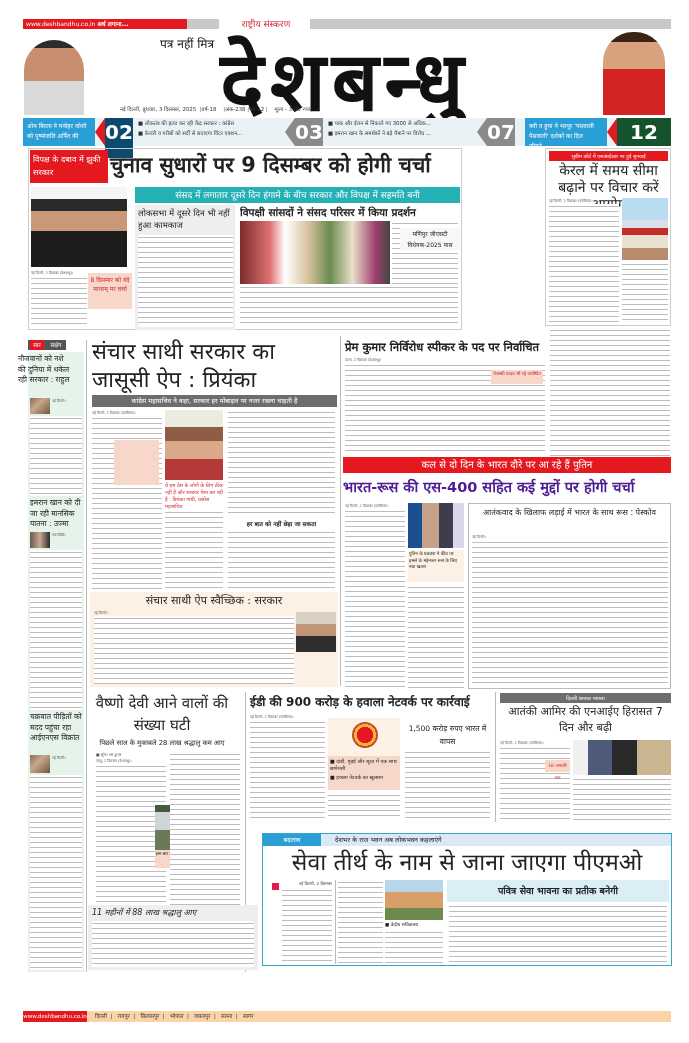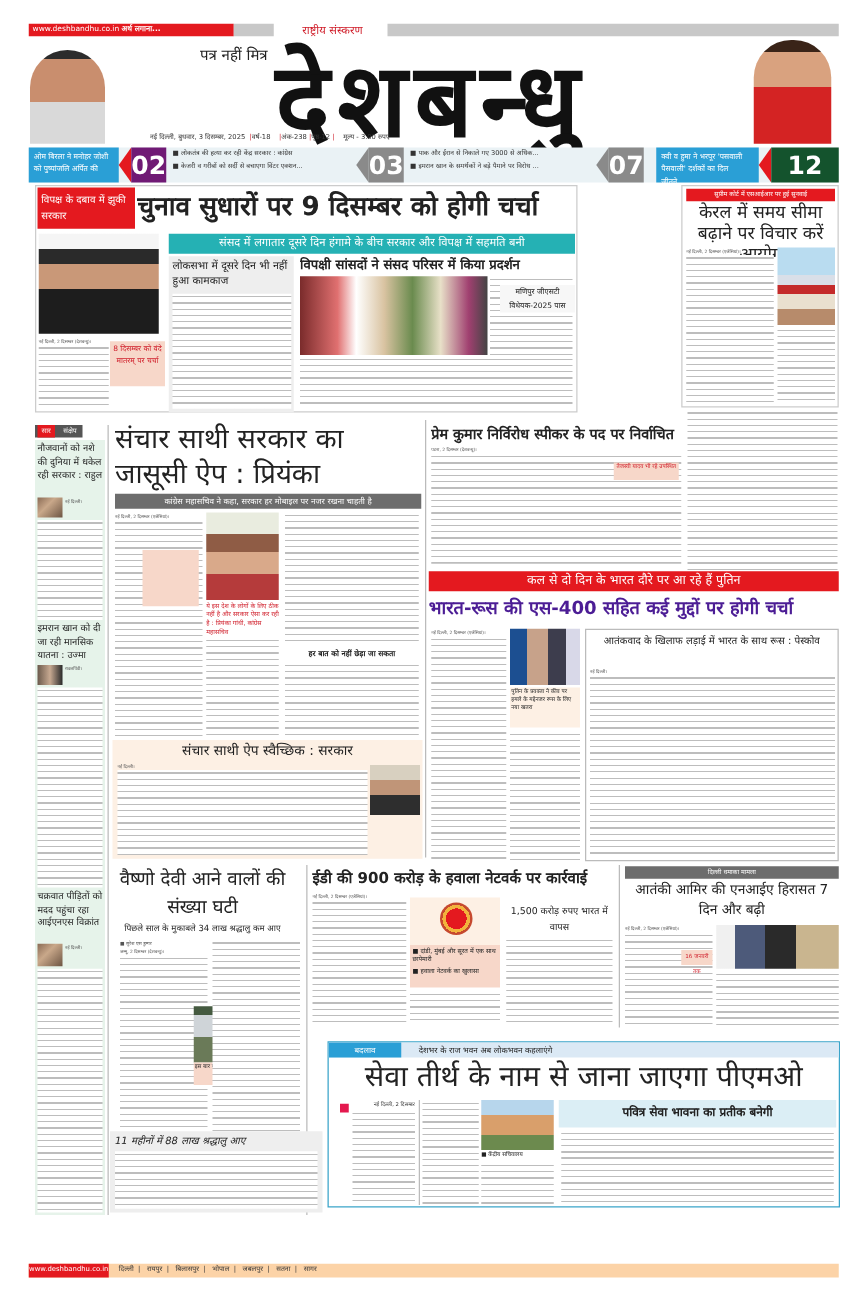--- a/index.html
+++ b/index.html
@@ -45,21 +45,21 @@
   <span>नई दिल्ली, बुधवार, 3 दिसम्बर, 2025</span>
   <span style="color:#d01f2b">&nbsp;|</span><span>वर्ष-18</span>
   <span style="color:#d01f2b">&nbsp;&nbsp;&nbsp;|</span><span>अंक-238</span>
   <span style="color:#d01f2b">|</span><span>पृष्ठ-12</span>
   <span style="color:#d01f2b">|</span>&nbsp;&nbsp;&nbsp;&nbsp;<span>मूल्य - 3.00 रुपए</span>
 </div>
 
 <div class="abs" id="teaser"></div>
 <div class="abs tz-blue" style="left:23px;top:118px;width:72px;height:28px"><span>ओम बिरला ने मनोहर जोशी को पुष्पांजलि अर्पित की</span></div>
 <div class="abs" style="left:95px;top:118px;width:0;height:0;border-top:14px solid transparent;border-bottom:14px solid transparent;border-right:10px solid #e4191f"></div>
-<div class="abs tz-num" style="left:105px;top:118px;width:28px;height:28px;background:#701a75">02</div>
+<div class="abs tz-num" style="left:105px;top:118px;width:28px;height:40px;background:#0c4a6e">02</div>
 <div class="abs tz-line" style="left:138px;top:118px;width:145px">■ <span>लोकतंत्र की हत्या कर रही केंद्र सरकार : कांग्रेस</span><br>■ <span>केजरी व गरीबों को सर्दी से बचाएगा विंटर एक्शन...</span></div>
 <div class="abs" style="left:285px;top:118px;width:0;height:0;border-top:14px solid transparent;border-bottom:14px solid transparent;border-right:10px solid #8a8a8a"></div>
 <div class="abs tz-num" style="left:295px;top:118px;width:28px;height:28px;background:#8a8a8a">03</div>
 <div class="abs tz-line" style="left:328px;top:118px;width:160px">■ <span>पाक और ईरान से निकाले गए 3000 से अधिक...</span><br>■ <span>इमरान खान के समर्थकों ने बड़े पैमाने पर विरोध ...</span></div>
 <div class="abs" style="left:477px;top:118px;width:0;height:0;border-top:14px solid transparent;border-bottom:14px solid transparent;border-right:10px solid #8a8a8a"></div>
 <div class="abs tz-num" style="left:487px;top:118px;width:28px;height:28px;background:#8a8a8a">07</div>
 <div class="abs tz-blue" style="left:525px;top:118px;width:82px;height:28px"><span>क्वी व हुमा ने भरपूर 'पसवाली पैसवाली' दर्शकों का दिल जीतने...</span></div>
 <div class="abs" style="left:607px;top:118px;width:0;height:0;border-top:14px solid transparent;border-bottom:14px solid transparent;border-right:10px solid #e4191f"></div>
 <div class="abs tz-num" style="left:617px;top:118px;width:54px;height:28px;background:#14532d">12</div>
 
@@ -85,21 +85,21 @@
 <div class="abs" style="left:549px;top:162px;width:119px;font-size:14px;line-height:17px;color:#222;text-align:center">केरल में समय सीमा बढ़ाने पर विचार करें आयोग</div>
 <div class="abs" style="left:549px;top:198px;width:70px;font-size:3.5px;color:#555">नई दिल्ली, 2 दिसम्बर (एजेंसियां)।</div>
 <div class="abs lines" style="left:549px;top:204px;width:70px;height:120px"></div>
 <div class="abs" style="left:622px;top:198px;width:46px;height:62px;background:linear-gradient(#b9dcf0 0 35%,#d9dfe8 35% 48%,#c42b2b 48% 60%,#e9e0cf 60% 80%,#b78b6b 80%)"></div>
 <div class="abs lines" style="left:622px;top:262px;width:46px;height:62px"></div>
 
 <div class="abs" style="left:28px;top:340px;width:38px;height:10px;background:#555"></div>
 <div class="abs" style="left:30px;top:340px;width:14px;height:10px;background:#e4191f;color:#fff;font-size:5.5px;line-height:10px;text-align:center">सार</div>
 <div class="abs" style="left:45px;top:340px;width:22px;height:10px;color:#fff;font-size:5.5px;line-height:10px;text-align:center">संक्षेप</div>
 <div class="abs" style="left:28px;top:352px;width:56px;height:620px;background:#e6f3ea"></div>
-<div class="abs" style="left:30px;top:354px;width:52px;font-size:7.5px;line-height:10.5px;color:#222">नौजवानों को नशे की दुनिया में धकेल रही सरकार : राहुल</div>
+<div class="abs" style="left:18px;top:354px;width:52px;font-size:7.5px;line-height:10.5px;color:#222">नौजवानों को नशे की दुनिया में धकेल रही सरकार : राहुल</div>
 <div class="abs photo" style="left:30px;top:398px;width:20px;height:16px"></div>
 <div class="abs" style="left:52px;top:398px;width:30px;font-size:3.5px;color:#555">नई दिल्ली।</div>
 <div class="abs lines" style="left:30px;top:416px;width:52px;height:80px;background-color:#e6f3ea"></div>
 <div class="abs" style="left:30px;top:498px;width:52px;font-size:7.5px;line-height:10.5px;color:#222">इमरान खान को दी जा रही मानसिक यातना : उज्मा</div>
 <div class="abs" style="left:30px;top:532px;width:20px;height:16px;background:linear-gradient(90deg,#6b5a4c,#c7a991 50%,#2a2a2a)"></div>
 <div class="abs" style="left:52px;top:532px;width:30px;font-size:3.5px;color:#555">रावलपिंडी।</div>
 <div class="abs lines" style="left:30px;top:550px;width:52px;height:160px"></div>
 <div class="abs" style="left:30px;top:712px;width:52px;font-size:7.5px;line-height:10.5px;color:#222">चक्रवात पीड़ितों को मदद पहुंचा रहा आईएनएस विक्रांत</div>
 <div class="abs photo" style="left:30px;top:755px;width:20px;height:18px"></div>
 <div class="abs" style="left:52px;top:755px;width:30px;font-size:3.5px;color:#555">नई दिल्ली।</div>
@@ -136,21 +136,21 @@
 <div class="abs lines" style="left:345px;top:509px;width:60px;height:180px"></div>
 <div class="abs" style="left:408px;top:503px;width:56px;height:45px;background:linear-gradient(90deg,#1c4f91 0 25%,#c7a28a 25% 55%,#3d3d4d 55% 80%,#d8d8e8 80%)"></div>
 <div class="abs" style="left:408px;top:550px;width:56px;height:32px;background:#fdf0e4;color:#222;font-size:4.5px;line-height:6.5px;padding:1px">पुतिन के प्रवक्ता ने कीव पर हमले के मद्देनजर रूस के लिए नया खतरा</div>
 <div class="abs lines" style="left:408px;top:585px;width:56px;height:104px"></div>
 <div class="abs" style="left:468px;top:503px;width:203px;height:186px;border:1px solid #bbb"></div>
 <div class="abs" style="left:470px;top:506px;width:199px;font-size:8px;line-height:13px;text-align:center;color:#222">आतंकवाद के खिलाफ लड़ाई में भारत के साथ रूस : पेस्कोव</div>
 <div class="abs" style="left:472px;top:534px;width:40px;font-size:3.5px;color:#555">नई दिल्ली।</div>
 <div class="abs lines" style="left:472px;top:540px;width:196px;height:146px"></div>
 
 <div class="abs" style="left:92px;top:692px;width:140px;font-size:15px;line-height:22px;text-align:center;color:#222">वैष्णो देवी आने वालों की संख्या घटी</div>
-<div class="abs" style="left:92px;top:738px;width:140px;font-size:6.8px;line-height:10px;text-align:center;white-space:nowrap;color:#222">पिछले साल के मुकाबले 34 लाख श्रद्धालु कम आए</div>
+<div class="abs" style="left:92px;top:738px;width:140px;font-size:6.8px;line-height:10px;text-align:center;white-space:nowrap;color:#222">पिछले साल के मुकाबले 28 लाख श्रद्धालु कम आए</div>
 <div class="abs" style="left:96px;top:752px;width:60px;font-size:3.8px;color:#555">■ <span>सुरेश एस डुग्गर</span></div>
 <div class="abs" style="left:96px;top:758px;width:60px;font-size:3.5px;color:#555">जम्मू, 2 दिसम्बर (देशबन्धु)।</div>
 <div class="abs lines" style="left:96px;top:764px;width:70px;height:200px"></div>
 <div class="abs" style="left:155px;top:805px;width:64px;height:45px;background:linear-gradient(#455a40 0 15%,#cfd4d8 15% 55%,#6a7a58 55%)"></div>
 <div class="abs" style="left:155px;top:850px;width:64px;height:18px;background:#f7d7c9;color:#222;font-size:4.5px;line-height:8px;text-align:center">इस बार एक करोड़ पार नहीं कर पाएगी संख्या</div>
 <div class="abs lines" style="left:170px;top:752px;width:70px;height:210px"></div>
 <div class="abs" style="left:88px;top:965px;width:155px;height:0"></div>
 
 <div class="abs rule" style="left:245px;top:692px;width:1px;height:280px"></div>
 <div class="abs" style="left:250px;top:693px;width:245px;font-size:12px;font-weight:bold;line-height:18px;white-space:nowrap;color:#222">ईडी की 900 करोड़ के हवाला नेटवर्क पर कार्रवाई</div>

